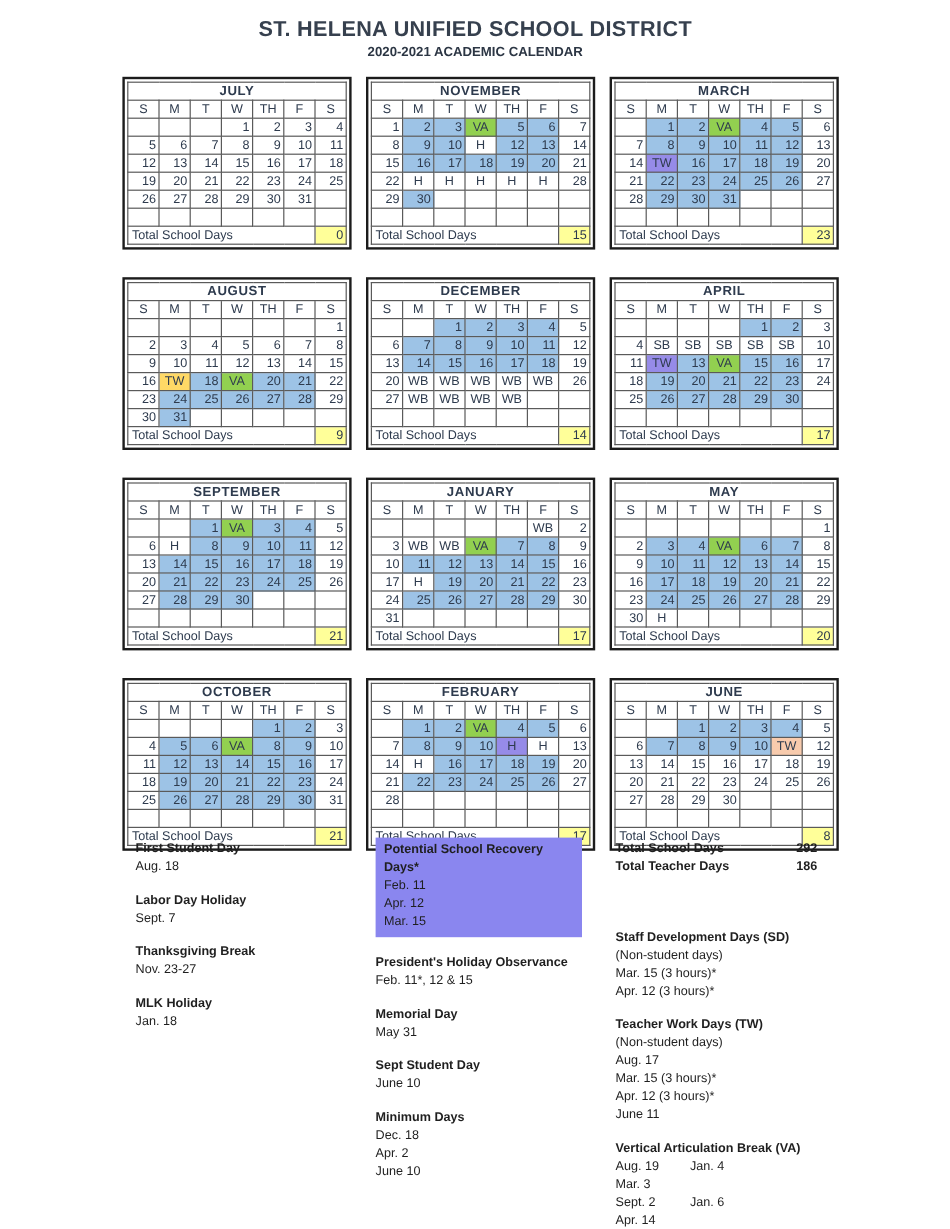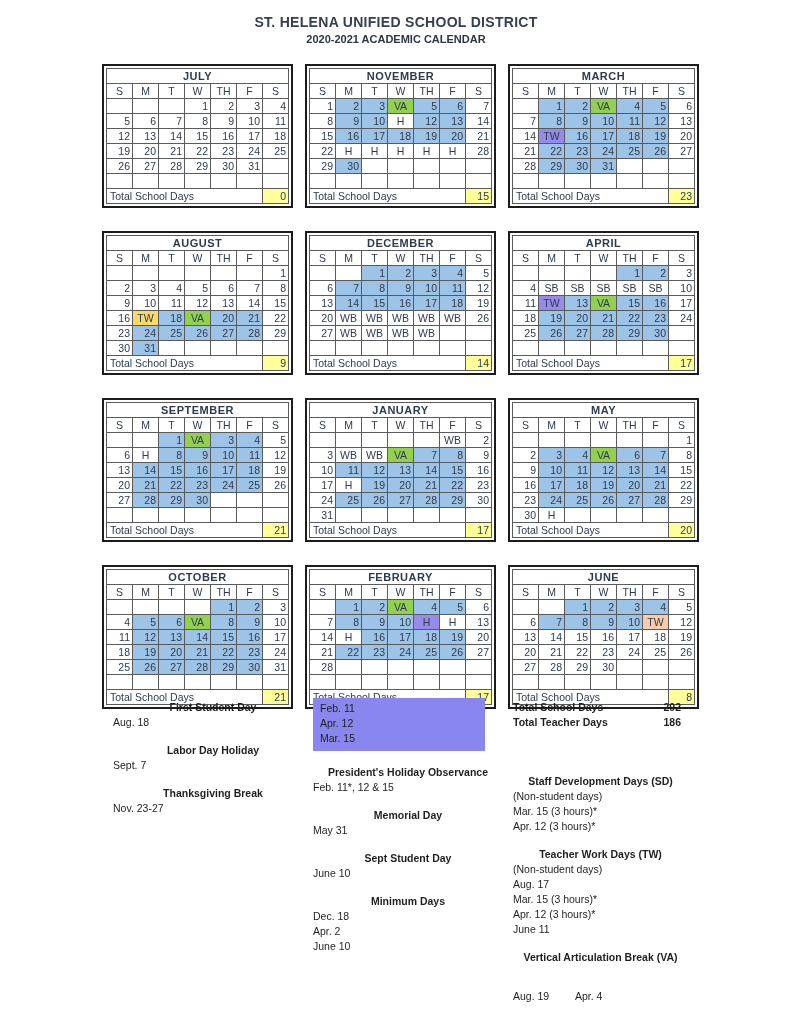--- a/index.html
+++ b/index.html
@@ -7,21 +7,21 @@
     width:792px; height:1024px;
     background:#ffffff;
     font-family:"Liberation Sans", sans-serif;
     color:#2e3b4e;
     position:relative;
     overflow:hidden;
   }
   .page { position:relative; width:792px; height:1024px; }
 
   .header { position:absolute; top:14px; left:0; width:100%; text-align:center; }
-  .title { font-size:14px; font-weight:bold; color:#36404e; letter-spacing:0.3px; }
+  .title { font-size:18px; font-weight:bold; color:#36404e; letter-spacing:0.3px; }
   .subtitle { font-size:11px; font-weight:bold; color:#2c3644; margin-top:3px; }
 
   #calendar-grid {
     position:absolute; left:102px; top:64px;
     display:grid;
     grid-template-columns:repeat(3, 191px);
     column-gap:12px; row-gap:23px;
   }
   .month { border:2px solid #1c1c1c; padding:2px; background:#fff; }
   .month table { width:100%; border-collapse:collapse; border:1px solid #555; }
@@ -36,32 +36,32 @@
   .month td.num { text-align:right; }
   .month td.txt { text-align:center; }
   .month td.tl { text-align:left; font-size:10.5px; padding-left:3px; }
   .month td.tv { text-align:right; background:#FFFF99; }
 
   .legend-col { position:absolute; font-size:10.5px; line-height:15px; color:#1f1f1f; }
   #legend-left   { left:113px; top:700px; width:200px; }
   #legend-middle { left:313px; top:698px; width:190px; }
   #legend-right  { left:513px; top:700px; width:175px; }
   .legend-item { margin-bottom:13px; }
-  .legend-item .lt { font-weight:bold;text-align:center; }
+  .legend-item .lt { font-weight:bold; }
   .recovery-box {
     background:#8a86ef;
     padding:3px 7px 5px 7px;
     margin-bottom:14px;
     width:172px;
   }
   .recovery-box .lt { font-weight:bold; }
   .recovery-row span { display:inline-block; width:88px; }
   .totals { width:168px; margin-bottom:44px; }
   .totals .trow { display:flex; justify-content:space-between; font-weight:bold; }
-  .va-grid span { display:inline-block; width:62px;margin-top:24px; }
+  .va-grid span { display:inline-block; width:62px; }
 </style>
 </head>
 <body>
 
 <div class="page">
   <div class="header">
     <div class="title">ST. HELENA UNIFIED SCHOOL DISTRICT</div>
     <div class="subtitle">2020-2021 ACADEMIC CALENDAR</div>
   </div>
 
@@ -986,23 +986,28 @@
         <div>Aug. 18</div>
       </div>
       <div class="legend-item">
         <div class="lt">Labor Day Holiday</div>
         <div>Sept. 7</div>
       </div>
       <div class="legend-item">
         <div class="lt">Thanksgiving Break</div>
         <div>Nov. 23-27</div>
       </div>
+      <div class="legend-item">
+        <div class="lt">MLK Holiday</div>
+        <div>Jan. 18</div>
+      </div>
     </div>
   <div id="legend-middle" class="legend-col">
       <div class="recovery-box">
+        <div class="lt">Potential School Recovery Days*</div>
         <div class="recovery-row"><span>Feb. 11</span><span>Apr. 12</span></div>
         <div>Mar. 15</div>
       </div>
       <div class="legend-item">
         <div class="lt">President's Holiday Observance</div>
         <div>Feb. 11*, 12 &amp; 15</div>
       </div>
       <div class="legend-item">
         <div class="lt">Memorial Day</div>
         <div>May 31</div>
@@ -1038,17 +1043,17 @@
       <div class="legend-item">
         <div class="lt">Teacher Work Days (TW)</div>
         <div>(Non-student days)</div>
         <div>Aug. 17</div>
         <div>Mar. 15 (3 hours)*</div>
         <div>Apr. 12 (3 hours)*</div>
         <div>June 11</div>
       </div>
       <div class="legend-item">
         <div class="lt">Vertical Articulation Break (VA)</div>
-        <div class="va-grid"><span>Aug. 19</span><span>Apr. 4</span><span>Mar. 3</span></div>
+        <div class="va-grid"><span>Aug. 19</span><span>Jan. 4</span><span>Mar. 3</span></div>
         <div class="va-grid"><span>Sept. 2</span><span>Jan. 6</span><span>Apr. 14</span></div>
       </div>
     </div>
 </div>
 
 </body></html>

